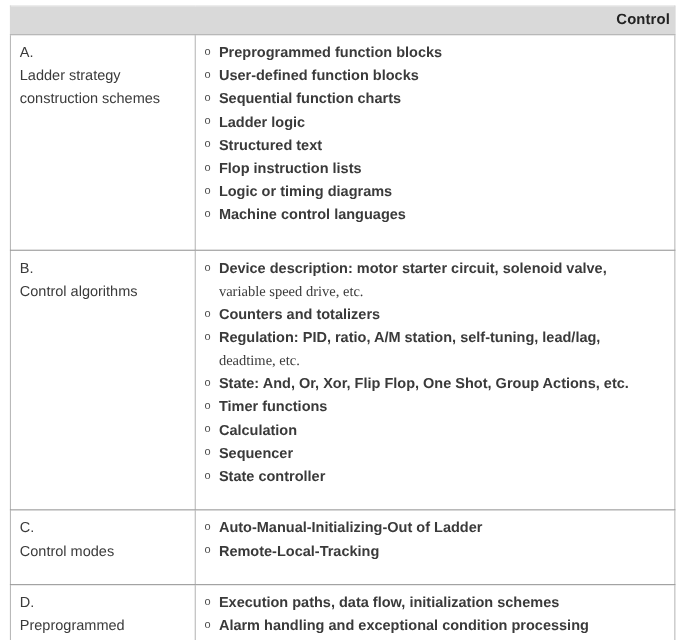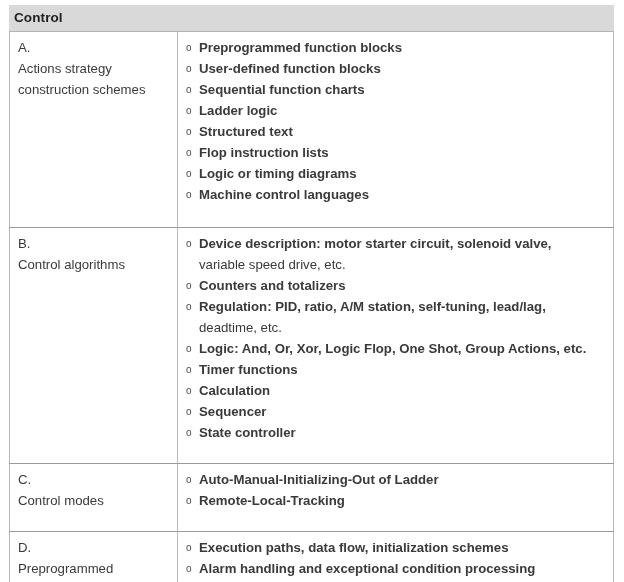--- a/index.html
+++ b/index.html
@@ -29,21 +29,21 @@
     table-layout: fixed;
   }
 
   table.control-table col.col-label { width: 168px; }
   table.control-table col.col-items { width: 436px; }
 
   thead th.header-cell {
     background: #d9d9d9;
     border: 1px solid #d9d9d9;
     border-bottom: 1px solid #b4b4b4;
-    text-align: left;
+    text-align: right;
     font-weight: bold;
     font-size: 13.5px;
     color: #222222;
     padding: 5px 4px 6px 4px;
     line-height: 14px;
     letter-spacing: 0.1px;
   }
 
   td.label-cell,
   td.items-cell {
@@ -87,20 +87,21 @@
     font-size: 10px;
     line-height: 21px;
     color: #4a4a4a;
   }
 
   .item-text { display: inline; font-weight: bold; }
 
   .cont-line {
     display: block;
     padding-left: 0;
+    font-family: Liberation Serif, serif;
   }
 
   
   tr.row-a td { padding-bottom: 22px; padding-top: 5px; }
   tr.row-b td { padding-bottom: 20px; padding-top: 5px; }
   tr.row-c td { padding-bottom: 20px; padding-top: 5px; }
   tr.row-d td { padding-bottom: 22px; padding-top: 5px; border-bottom: 1px solid #9a9a9a; }
 </style>
 </head>
 <body>
@@ -113,21 +114,21 @@
     </colgroup>
     <thead>
       <tr>
         <th class="header-cell" colspan="2">Control</th>
       </tr>
     </thead>
     <tbody id="table-body">
         <tr class="row-a">
           <td class="label-cell">
             <span class="label-line">A.</span>
-            <span class="label-line">Actions strategy</span>
+            <span class="label-line">Ladder strategy</span>
             <span class="label-line">construction schemes</span>
           </td>
           <td class="items-cell">
             <ul class="item-list">
               <li class="item"><span class="bullet-icon">o</span><span class="item-text">Preprogrammed function blocks</span></li>
               <li class="item"><span class="bullet-icon">o</span><span class="item-text">User-defined function blocks</span></li>
               <li class="item"><span class="bullet-icon">o</span><span class="item-text">Sequential function charts</span></li>
               <li class="item"><span class="bullet-icon">o</span><span class="item-text">Ladder logic</span></li>
               <li class="item"><span class="bullet-icon">o</span><span class="item-text">Structured text</span></li>
               <li class="item"><span class="bullet-icon">o</span><span class="item-text">Flop instruction lists</span></li>
@@ -139,21 +140,21 @@
         <tr class="row-b">
           <td class="label-cell">
             <span class="label-line">B.</span>
             <span class="label-line">Control algorithms</span>
           </td>
           <td class="items-cell">
             <ul class="item-list">
               <li class="item"><span class="bullet-icon">o</span><span class="item-text">Device description: motor starter circuit, solenoid valve,</span><span class="cont-line">variable speed drive, etc.</span></li>
               <li class="item"><span class="bullet-icon">o</span><span class="item-text">Counters and totalizers</span></li>
               <li class="item"><span class="bullet-icon">o</span><span class="item-text">Regulation: PID, ratio, A/M station, self-tuning, lead/lag,</span><span class="cont-line">deadtime, etc.</span></li>
-              <li class="item"><span class="bullet-icon">o</span><span class="item-text">Logic: And, Or, Xor, Logic Flop, One Shot, Group Actions, etc.</span></li>
+              <li class="item"><span class="bullet-icon">o</span><span class="item-text">State: And, Or, Xor, Flip Flop, One Shot, Group Actions, etc.</span></li>
               <li class="item"><span class="bullet-icon">o</span><span class="item-text">Timer functions</span></li>
               <li class="item"><span class="bullet-icon">o</span><span class="item-text">Calculation</span></li>
               <li class="item"><span class="bullet-icon">o</span><span class="item-text">Sequencer</span></li>
               <li class="item"><span class="bullet-icon">o</span><span class="item-text">State controller</span></li>
             </ul>
           </td>
         </tr>
         <tr class="row-c">
           <td class="label-cell">
             <span class="label-line">C.</span>

